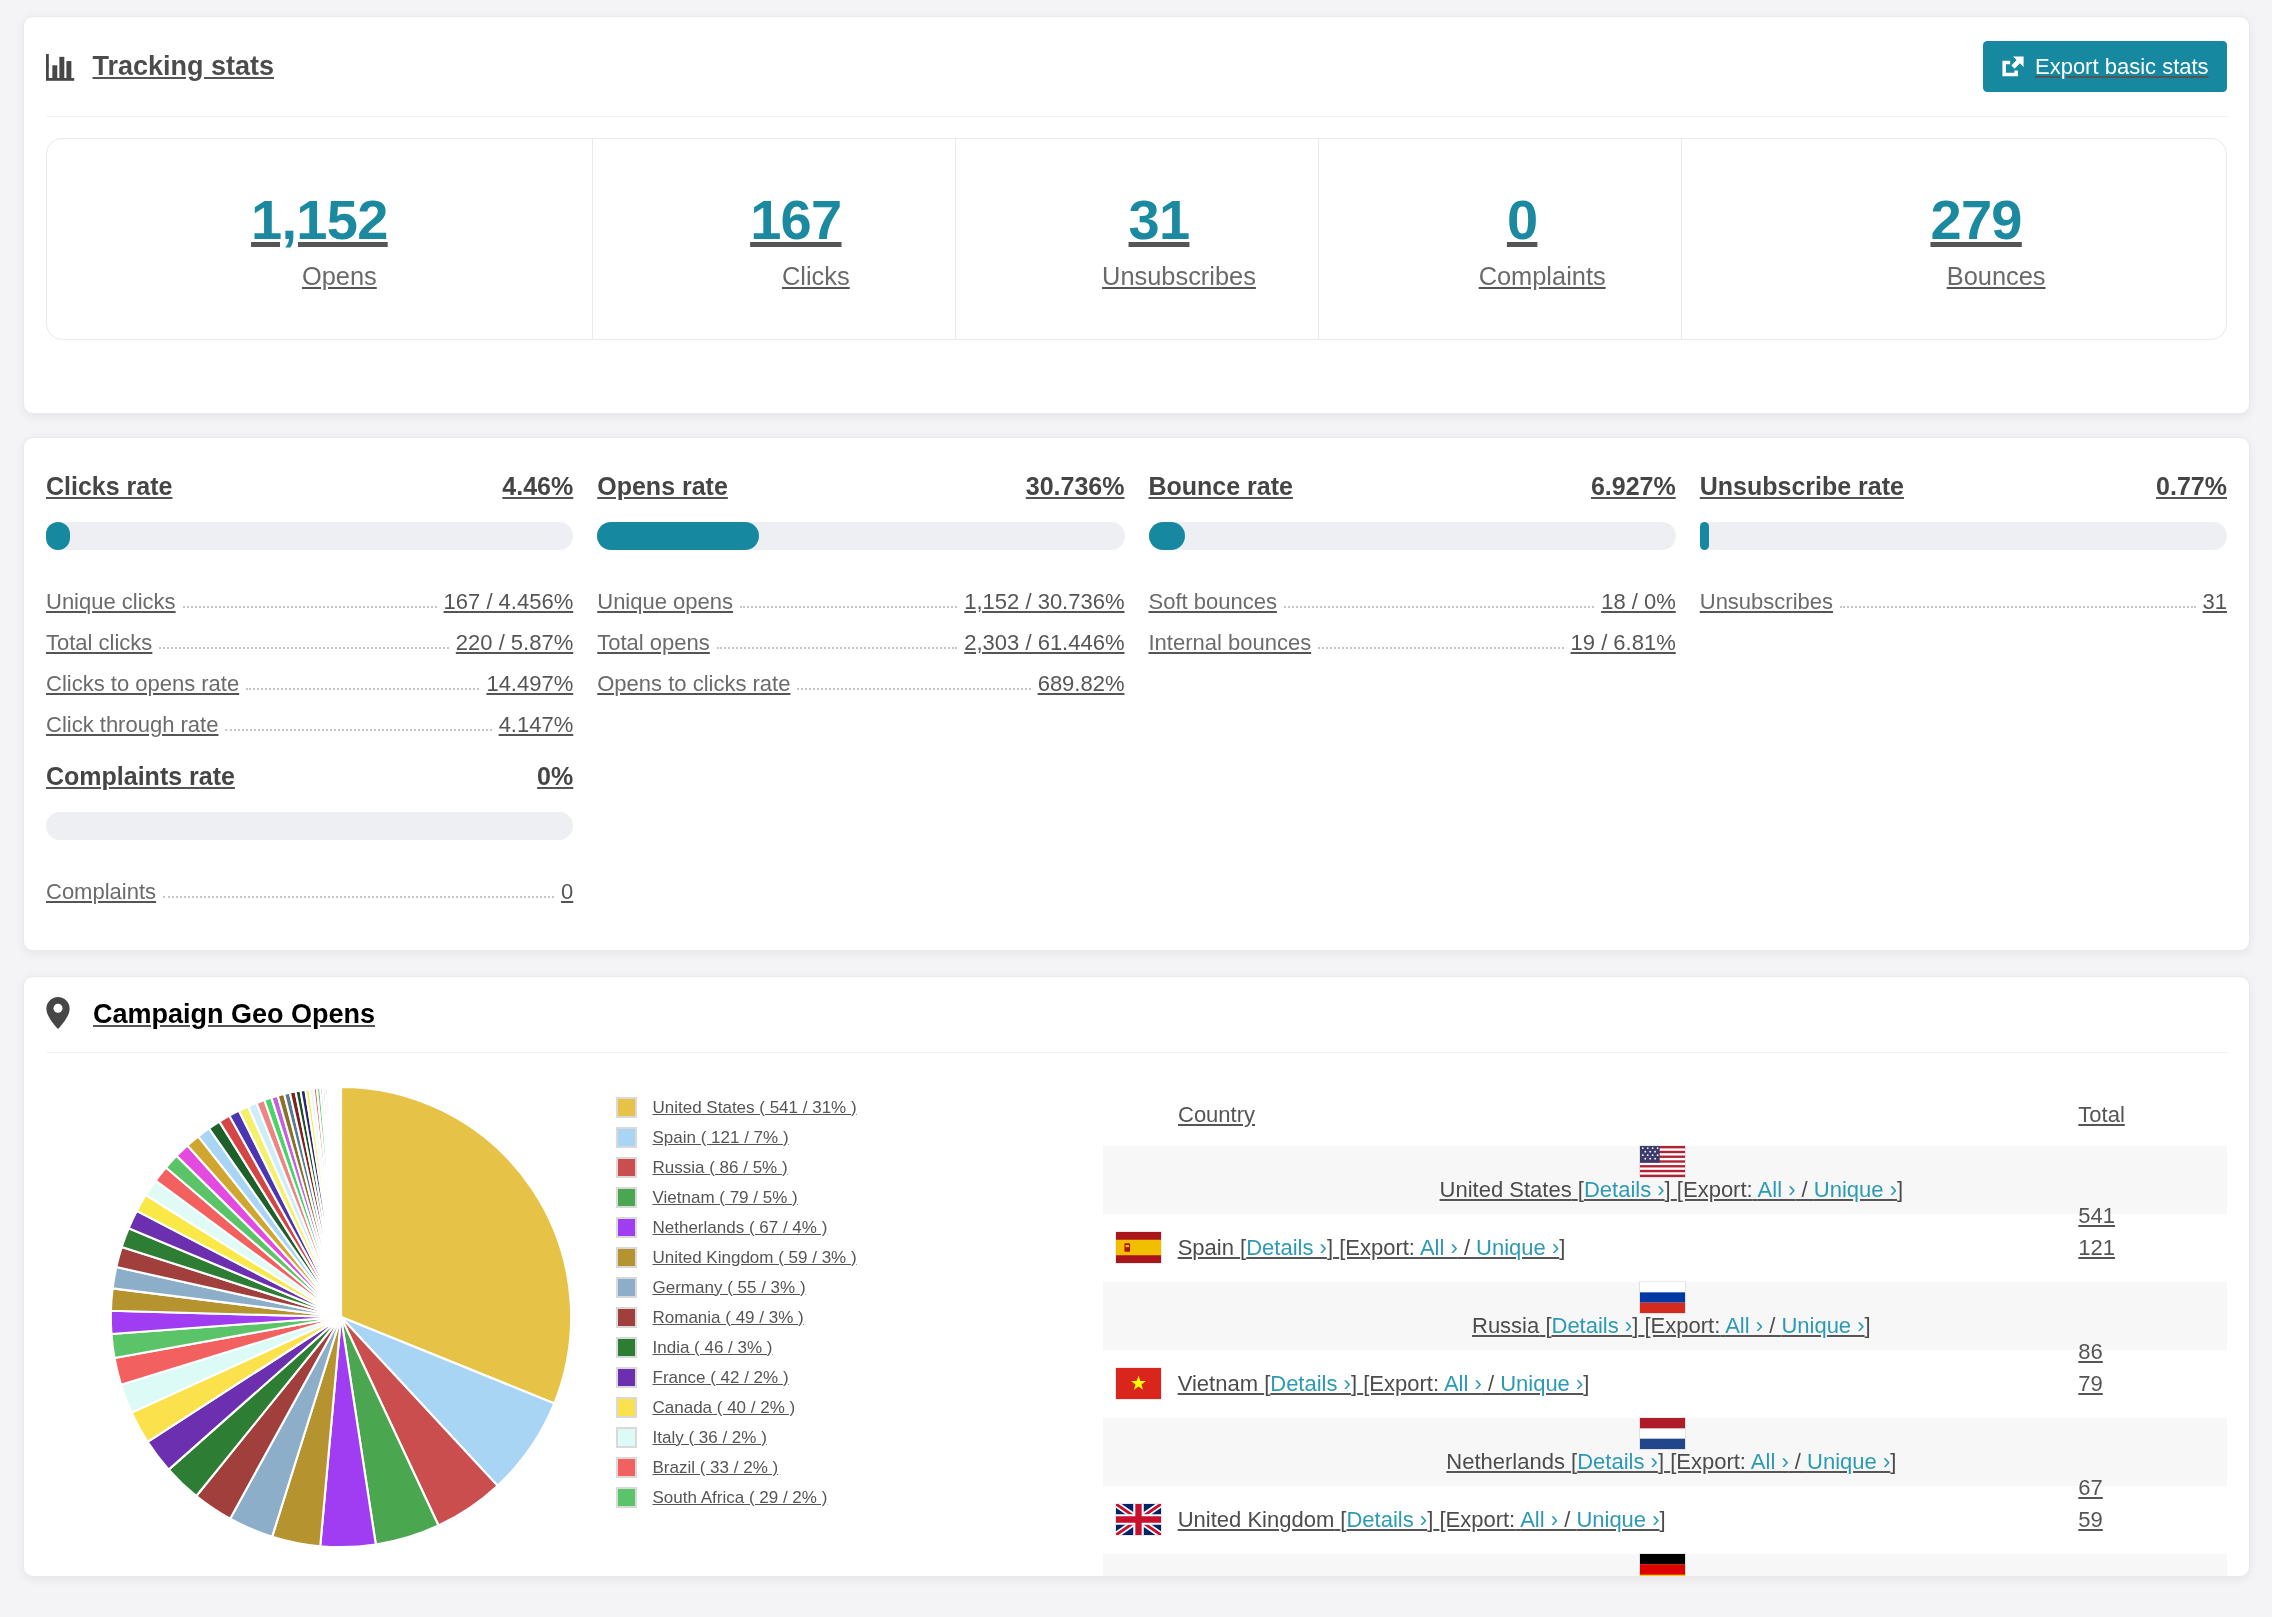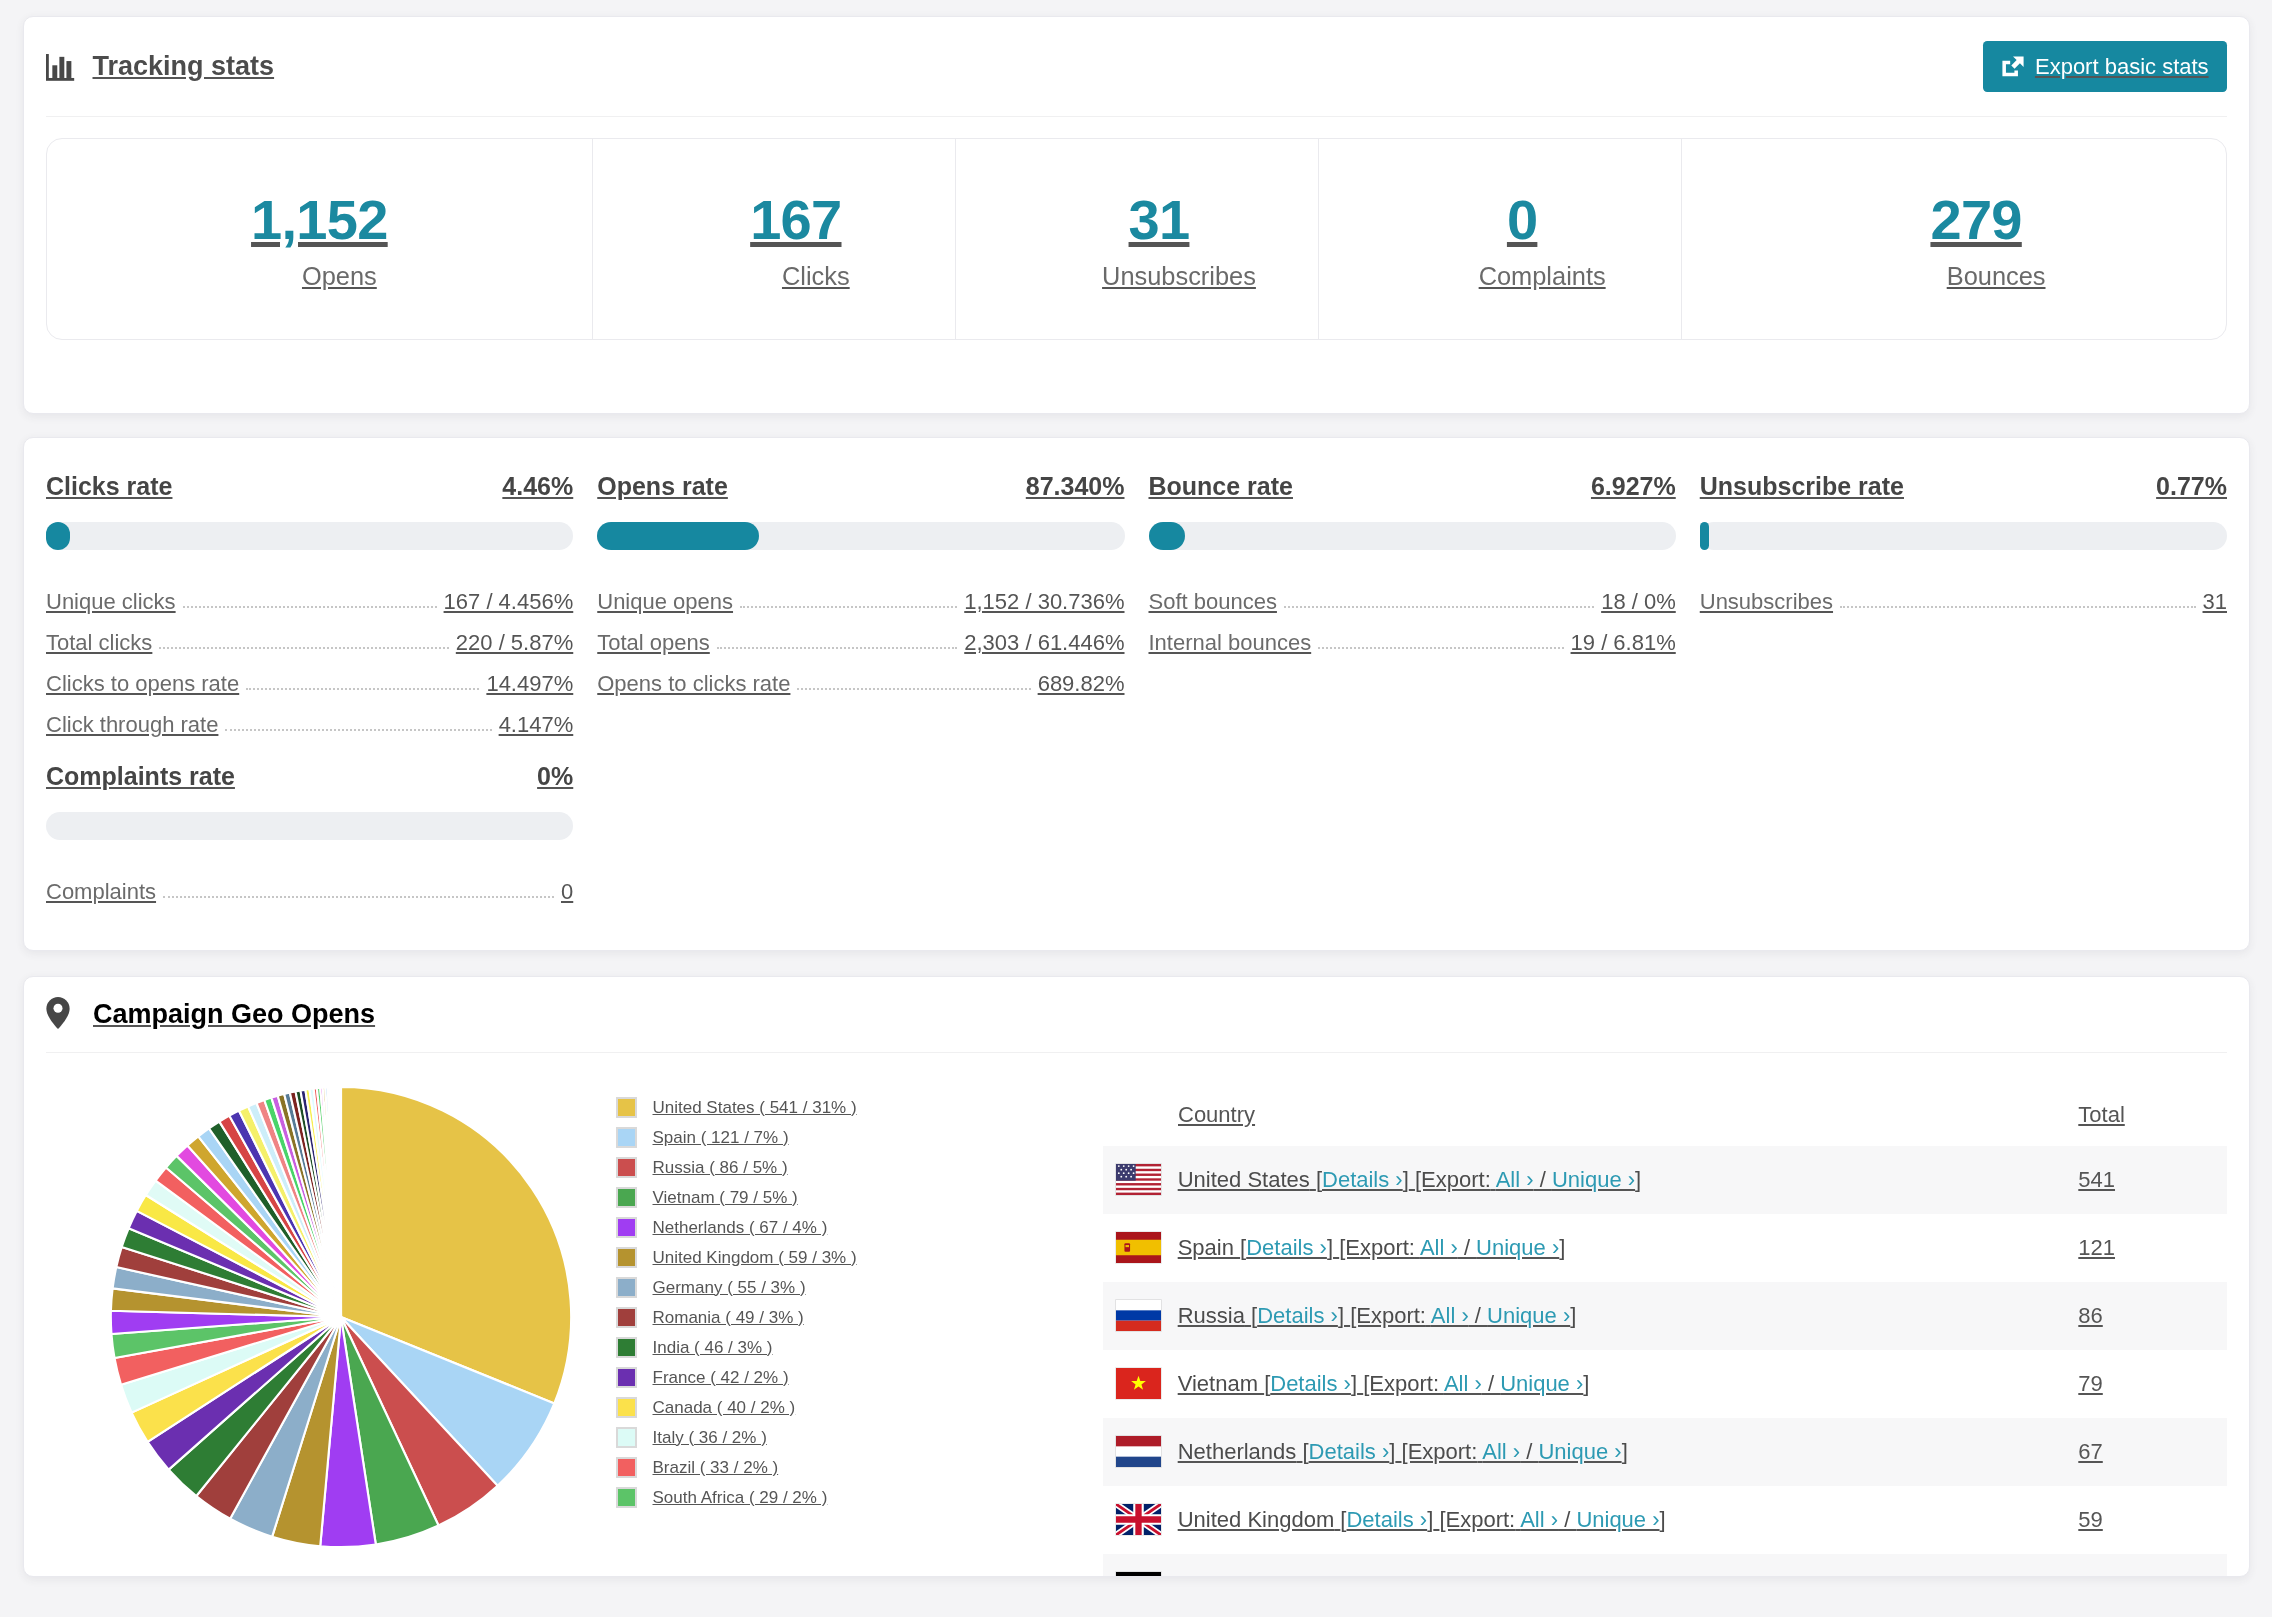--- a/index.html
+++ b/index.html
@@ -54,21 +54,21 @@
   .pie-wrap { flex:none; padding:31px 0 0 62px; }
   .legend { flex:none; width:395px; margin-left:42px; padding-top:40px; }
   .legend-item { display:flex; align-items:center; height:30px; font-size:17px; color:#555; white-space:nowrap; }
   .swatch { width:21px; height:21px; border:2.1px solid #d9d9d9; margin-right:15.5px; flex:none; }
   .geo-table { flex:1; margin-left:92px; padding-top:31px; }
   .gt-head { display:flex; align-items:center; height:62px; font-size:22px; color:#555; }
   .gt-head .c-country { padding-left:75px; }
   .col-total { width:160px; margin-left:auto; padding-left:11.3px; flex:none; }
   .geo-row { display:flex; align-items:center; height:68px; padding-left:12.7px;
              font-size:22px; color:#4c4c4c; }
-  .geo-row.alt { background:#f7f7f8; }
+  .geo-row.alt { background:#f7f7f8;flex-direction:column; }
   .flag { width:45px; height:31px; margin-right:17px; flex:none;
           box-shadow:0 0 0 0.7px rgba(0,0,0,.12); }
   .flag svg { display:block; width:100%; height:100%; }
   .row-label { white-space:nowrap; }
   a.tlink { color:#2d9ab3; text-decoration:none; }
   .row-total { color:#555; }
 </style>
 </head>
 <body>
 
@@ -152,21 +152,21 @@
             <div class="rate-row">
               <span class="lbl">Click through rate</span>
               <span class="leader"></span>
               <span class="val">4.147%</span>
             </div>
           </div>
         </div>
         <div class="rate-block">
           <div class="rate-head">
             <span>Opens rate</span>
-            <span>87.340%</span>
+            <span>30.736%</span>
           </div>
           <div class="bar">
             <div class="bar-fill" style="width: 30.736%; min-width: 9.2px;"></div>
           </div>
           <div class="rate-rows">
             <div class="rate-row">
               <span class="lbl">Unique opens</span>
               <span class="leader"></span>
               <span class="val">1,152 / 30.736%</span>
             </div>

